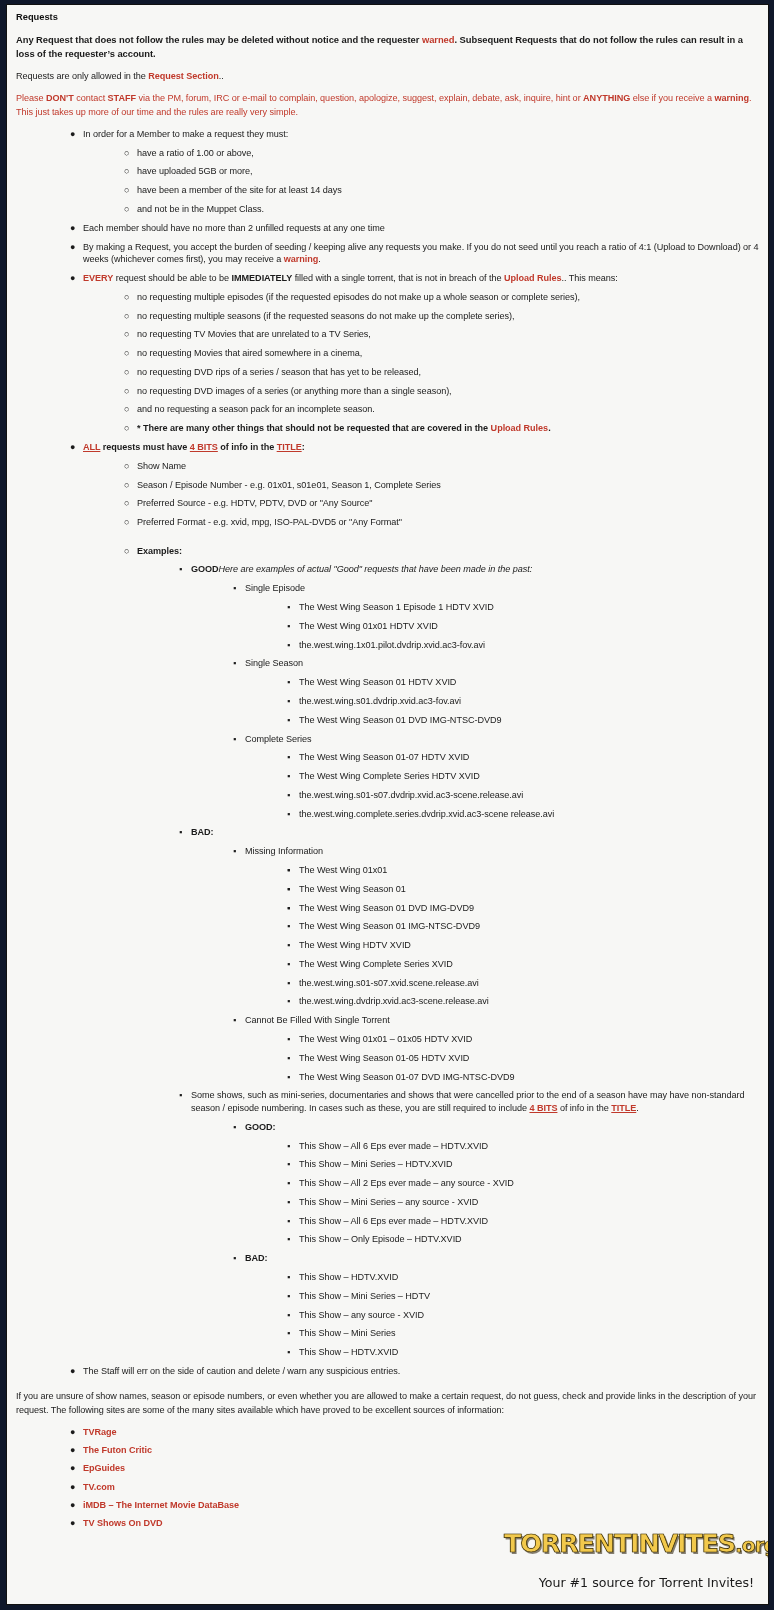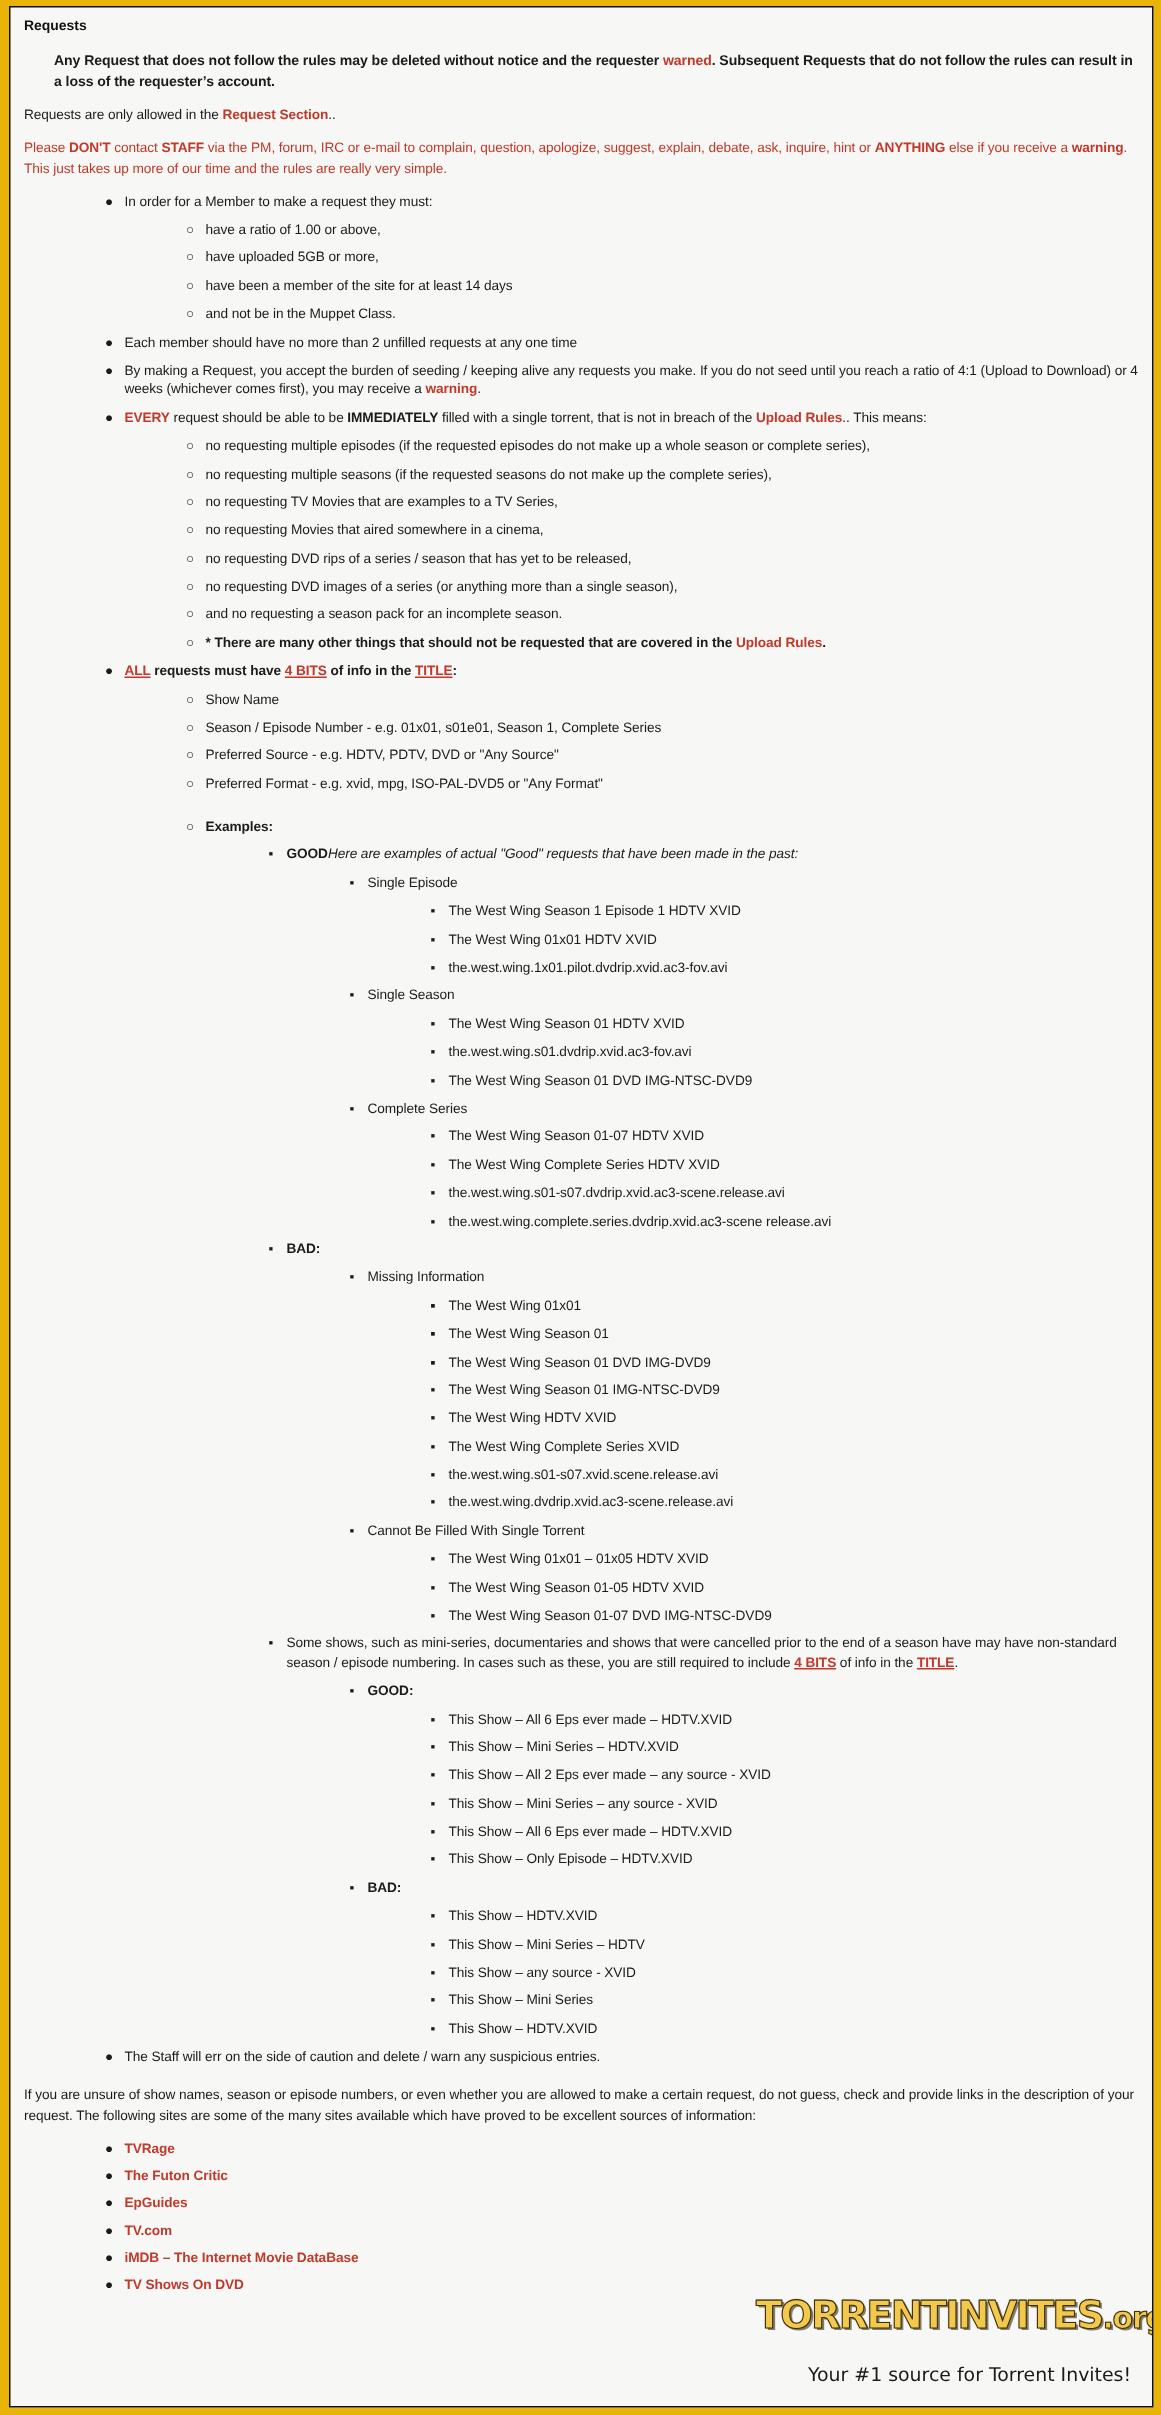--- a/index.html
+++ b/index.html
@@ -14,21 +14,21 @@
     overflow: hidden;
     font-family: "Liberation Sans", sans-serif;
   }
 
   
   #page-frame {
     position: relative;
     width: 774px;
     height: 1610px;
     box-sizing: border-box;
-    background: #eab308;
+    background: #0f172a;
     padding: 4px 5px 5px 6px;
   }
   #page-inner {
     position: relative;
     width: 100%;
     height: 100%;
     box-sizing: border-box;
     background: #f7f7f5;
     border: 1px solid #111;
     overflow: hidden;
@@ -48,21 +48,21 @@
     color: #1b1b1b;
     margin: 0 0 9px 0;
     letter-spacing: -0.05px;
   }
   .title {
     font-size: 9.3px;
     font-weight: bold;
     color: #111;
     margin: 0 0 11px 0;
   }
-  .p.bold { font-weight: bold; font-size: 9.4px; line-height: 14px; margin-left: 20px; }
+  .p.bold { font-weight: bold; font-size: 9.4px; line-height: 14px; }
   .p.red { color: #c0392b; }
   .red  { color: #c0392b; }
   .rd   { color: #c0392b; }
   .b    { font-weight: bold; }
   .i    { font-style: italic; }
   .redu { color: #c0392b; text-decoration: underline; font-weight: bold; }
 
   
   .row {
     position: relative;
@@ -188,21 +188,21 @@
   <div class="row lv2">
     <span class="bullet bu-circle">○</span>
     <span class="txt">no requesting multiple episodes (if the requested episodes do not make up a whole season or complete series),</span>
   </div>
   <div class="row lv2">
     <span class="bullet bu-circle">○</span>
     <span class="txt">no requesting multiple seasons (if the requested seasons do not make up the complete series),</span>
   </div>
   <div class="row lv2">
     <span class="bullet bu-circle">○</span>
-    <span class="txt">no requesting TV Movies that are examples to a TV Series,</span>
+    <span class="txt">no requesting TV Movies that are unrelated to a TV Series,</span>
   </div>
   <div class="row lv2">
     <span class="bullet bu-circle">○</span>
     <span class="txt">no requesting Movies that aired somewhere in a cinema,</span>
   </div>
   <div class="row lv2">
     <span class="bullet bu-circle">○</span>
     <span class="txt">no requesting DVD rips of a series / season that has yet to be released,</span>
   </div>
   <div class="row lv2">

